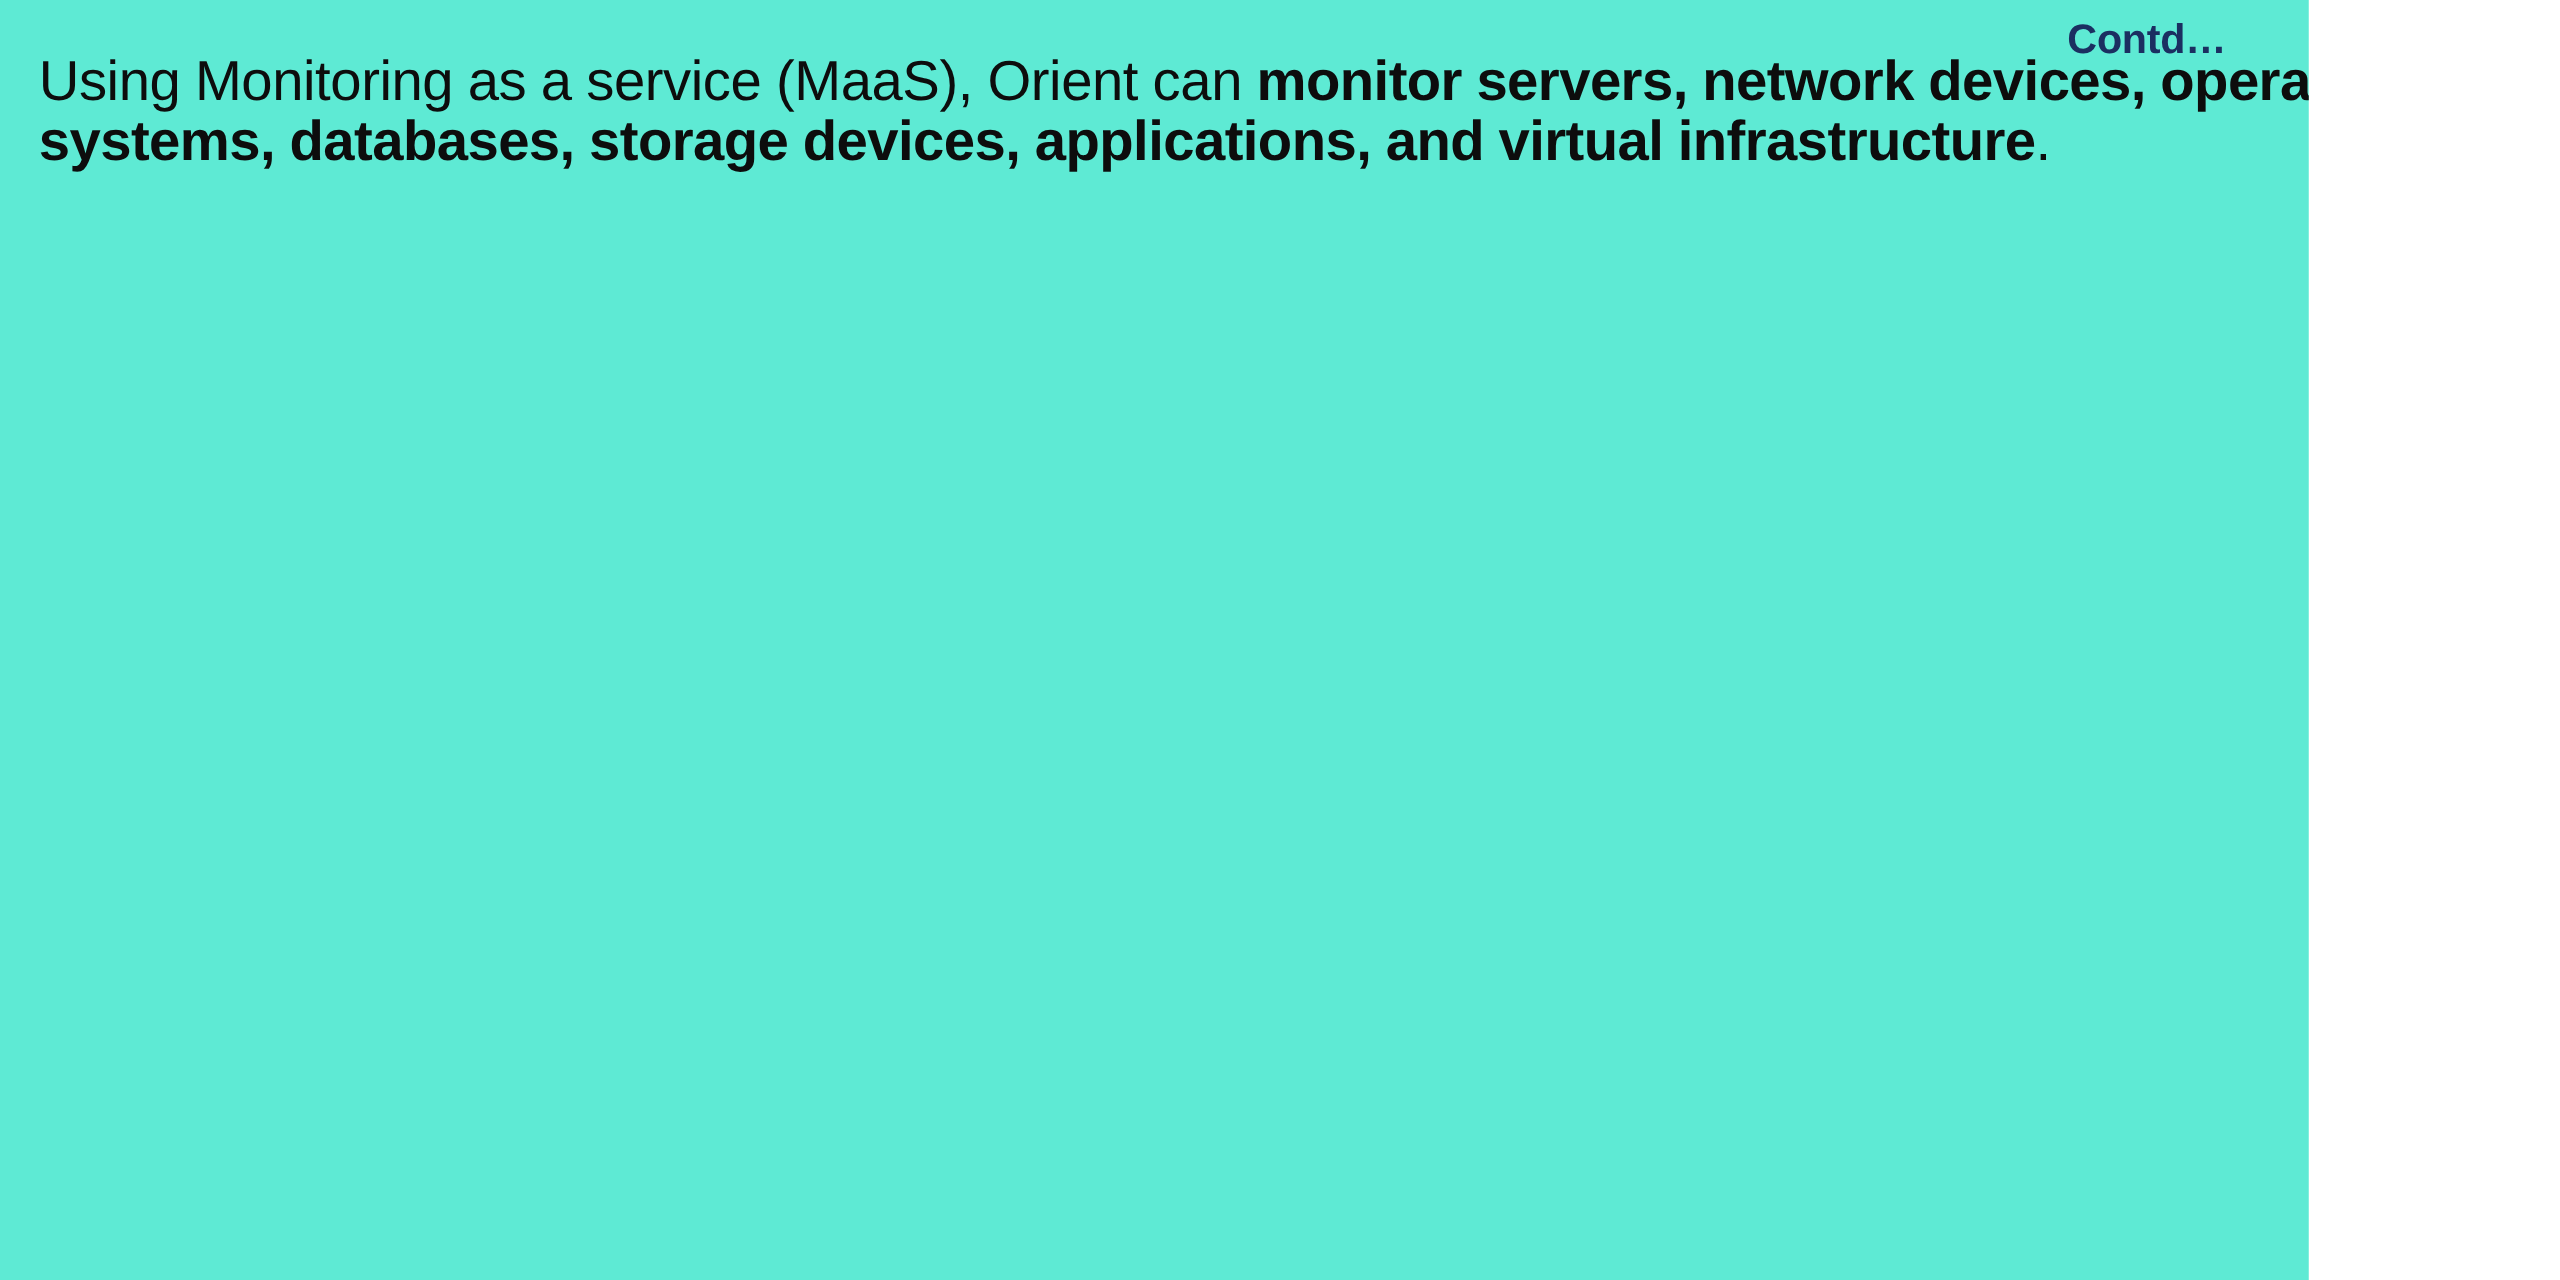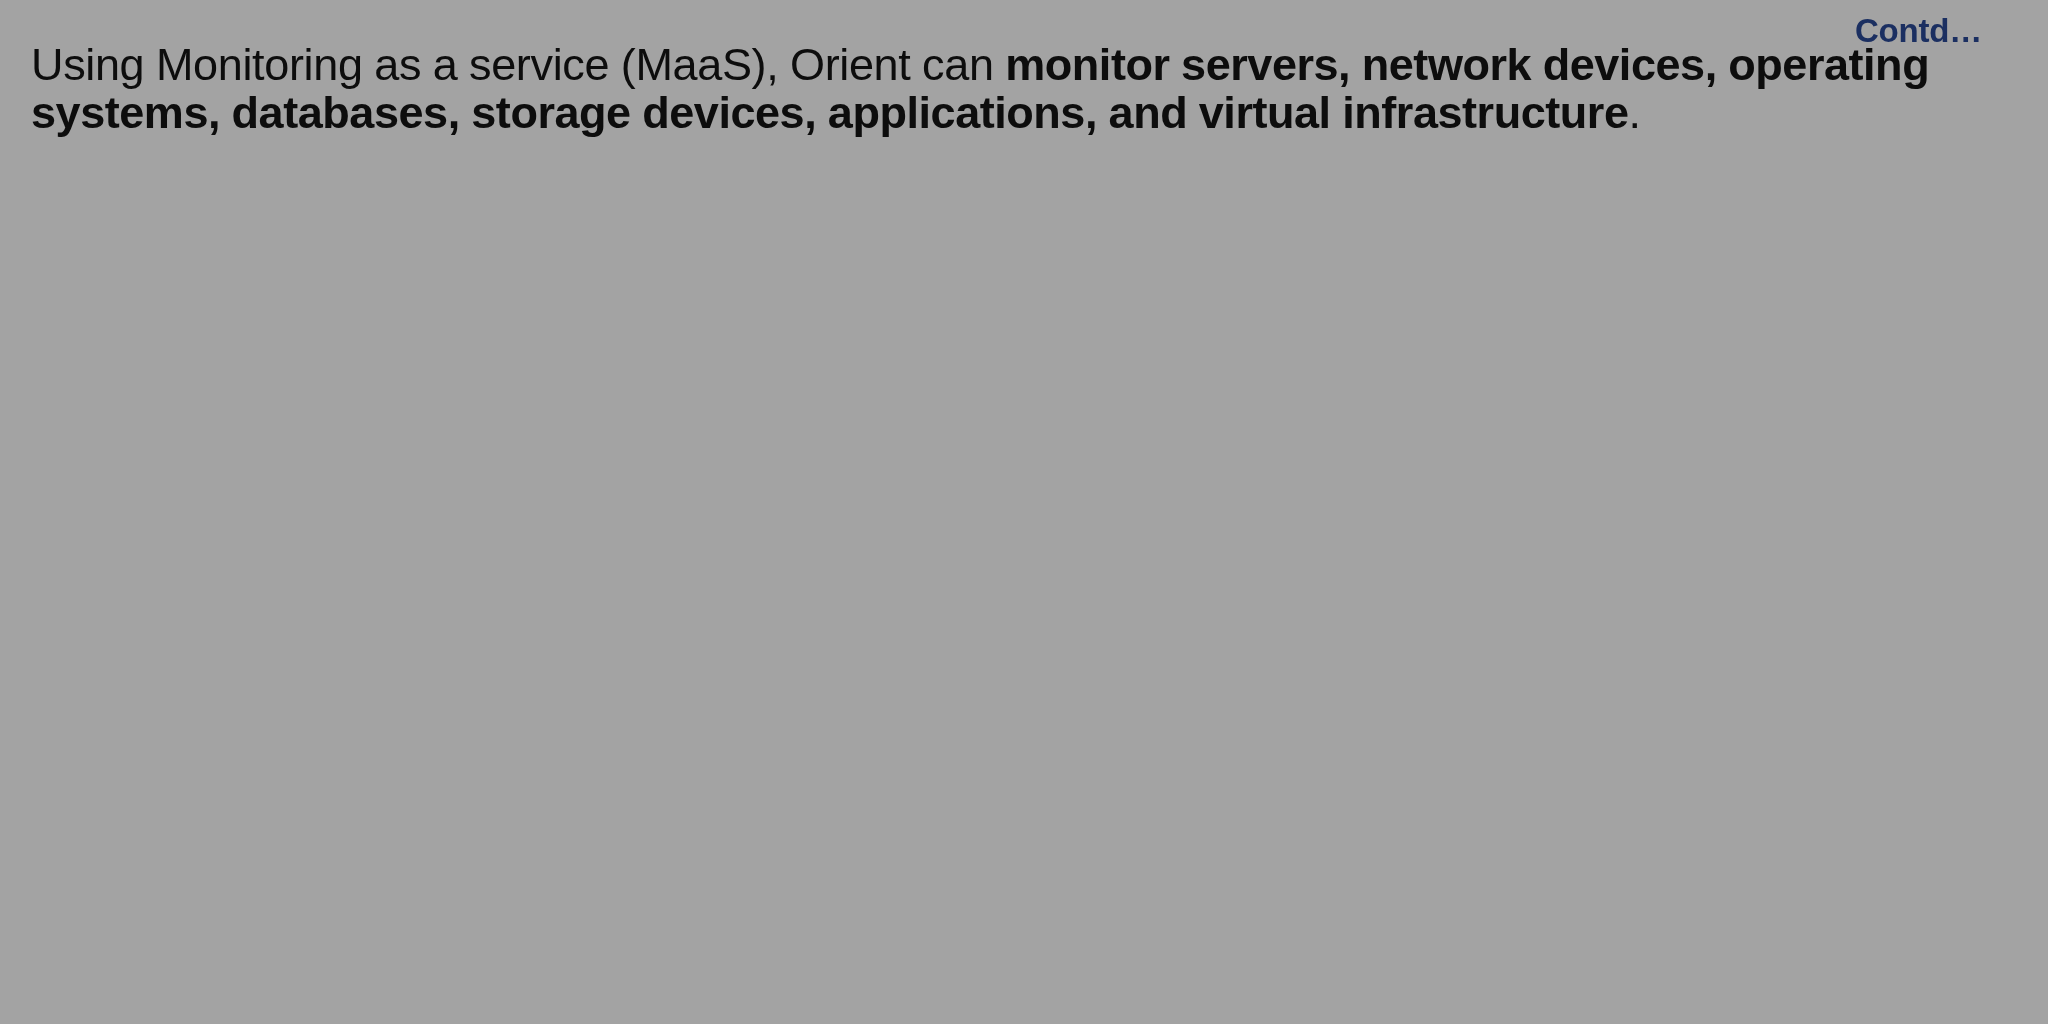--- a/index.html
+++ b/index.html
@@ -4,23 +4,23 @@
 <title>Slide</title>
 <style>
   html, body {
     margin: 0;
     padding: 0;
     background: #ffffff;
   }
 
   #slide {
     position: relative;
-    width: 2048px;
+    width: 1847px;
     height: 1024px;
-    background: #a3a3a3;
+    background: #5eead4;
     overflow: hidden;
     font-family: "Liberation Sans", "DejaVu Sans", sans-serif;
     -webkit-font-smoothing: antialiased;
   }
 
   
   .contd-marker {
     position: absolute;
     top: 11px;
     right: 66px;

